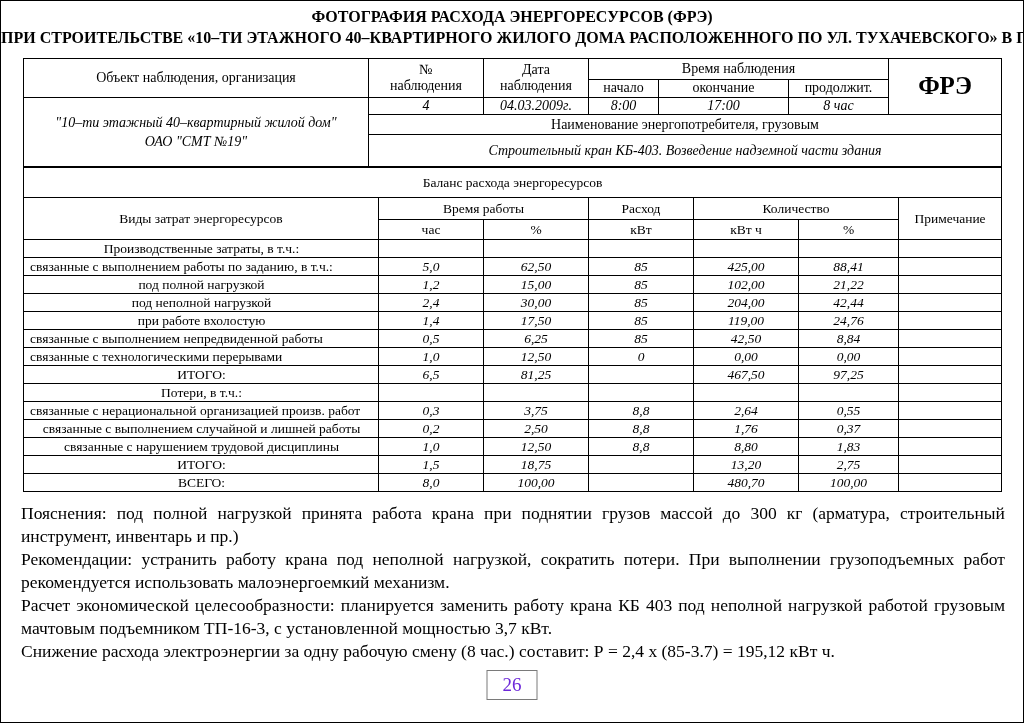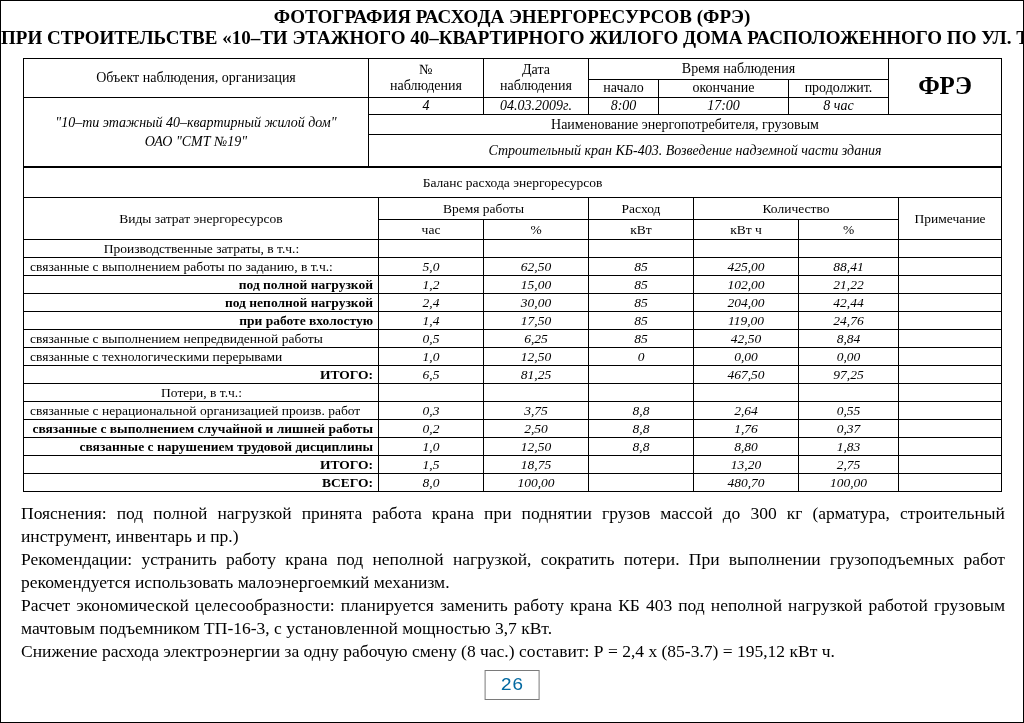--- a/index.html
+++ b/index.html
@@ -13,21 +13,21 @@
   .page {
     width:1024px; height:723px;
     border:1px solid #000;
     position:relative;
     overflow:hidden;
     padding-top:5px;
   }
   .title {
     text-align:center;
     font-weight:bold;
-    font-size:19px;
+    font-size:16px;
     line-height:21px;
     white-space:nowrap;
   }
   .tables { width:978px; margin:10px auto 0; }
   table {
     border-collapse:collapse;
     width:978px;
     table-layout:fixed;
   }
   td {
@@ -46,38 +46,38 @@
   .info-table .r3 td { height:17px; }
   .info-table .r4 td { height:20px; }
   .info-table .r5 td { height:32px; }
   .obj-value div { font-style:italic; line-height:19px; }
   .balance-table .bt td  { height:30px; }
   .balance-table .bh1 td { height:22px; }
   .balance-table .bh2 td { height:20px; }
   .balance-table tbody td { height:18px; font-size:13.5px; }
   .balance-table td.lbl { text-align:left; padding-left:6px; padding-right:5px; }
   .balance-table td.lbl.align-center { text-align:center; }
-  .balance-table td.lbl.align-right  { text-align:right;font-weight:bold; }
+  .balance-table td.lbl.align-right  { text-align:center; }
   .balance-table td.num { font-style:italic; }
   .notes {
     margin:10px 18px 0 20px;
     font-size:17.5px;
     line-height:23px;
     text-align:justify;
   }
   .notes p { margin:0; }
   .notes b { font-weight:normal; }
   .pagenum-box {
     position:absolute;
     bottom:22px; left:50%;
     transform:translateX(-50%);
     border:1px solid #7a7a7a;
     padding:3px 15px;
-    color:#0369a1;
-    font-family:Liberation Mono, monospace;
+    color:#6d28d9;
+    font-family:Liberation Serif, serif;
     font-size:19px;
   }
 </style>
 </head>
 <body>
 
 <div class="page">
 
   <div class="title">ФОТОГРАФИЯ РАСХОДА ЭНЕРГОРЕСУРСОВ (ФРЭ)</div>
   <div class="title">ПРИ СТРОИТЕЛЬСТВЕ «10–ТИ ЭТАЖНОГО 40–КВАРТИРНОГО ЖИЛОГО ДОМА РАСПОЛОЖЕННОГО ПО УЛ. ТУХАЧЕВСКОГО» В Г. ЛИДА</div>

